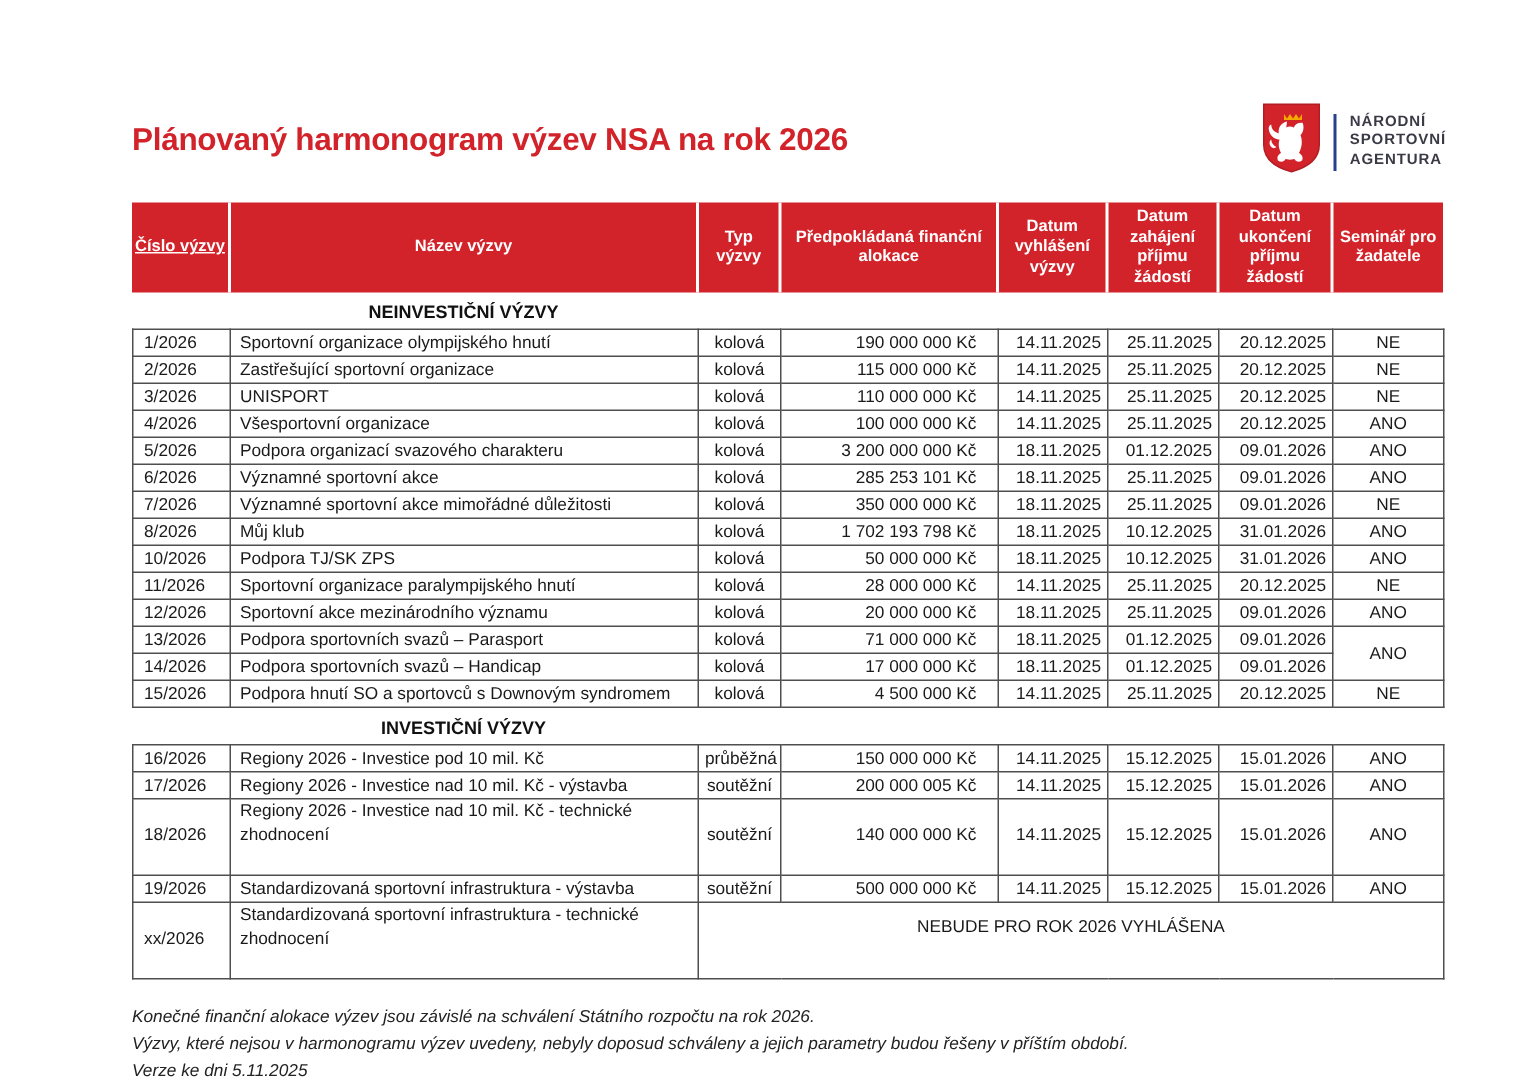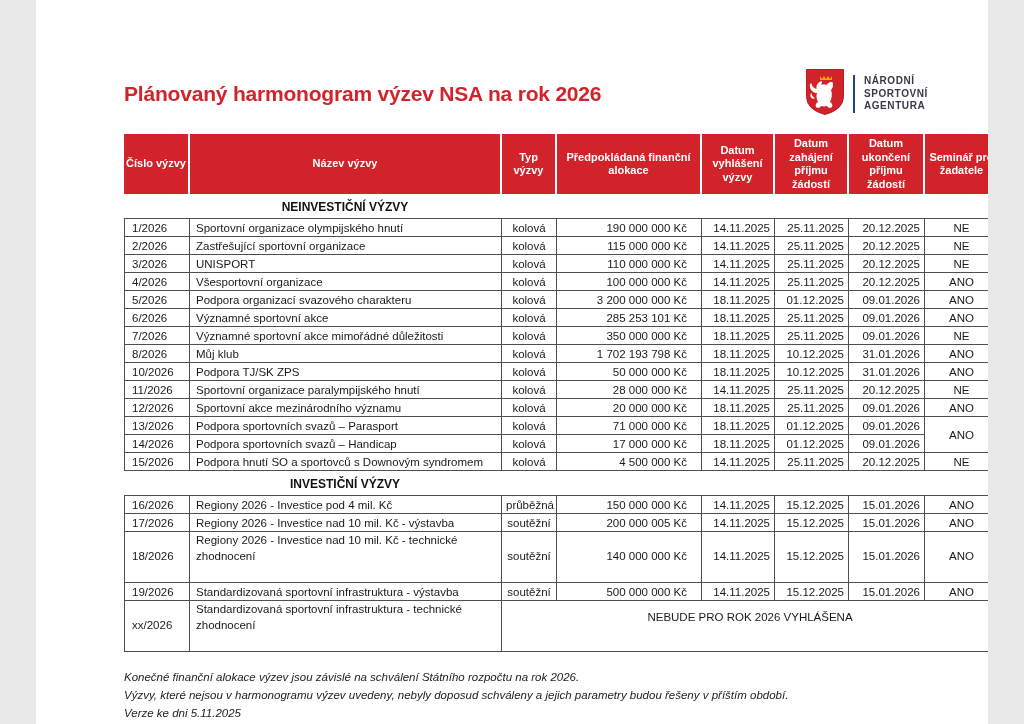--- a/index.html
+++ b/index.html
@@ -1,18 +1,18 @@
 <!DOCTYPE html>
 <html><head>
 <meta charset="utf-8">
 <style>
   html,body{margin:0;padding:0;background:#e8e8e8;}
   .page{
     position:relative;
-    width:952px;height:724px;
+    width:1024px;height:724px;
     background:#ffffff;
     font-family:"Liberation Sans", sans-serif;
     color:#1a1a1a;
     overflow:hidden;
     box-sizing:border-box;
     margin:0 auto;
   }
   .header-row{
     display:flex;justify-content:space-between;align-items:flex-start;
     margin:68px 60px 0 88px;
@@ -31,21 +31,21 @@
   col.c0{width:65px}col.c1{width:312px}col.c2{width:55px}col.c3{width:145px}
   col.c4{width:73px}col.c5{width:74px}col.c6{width:76px}col.c7{width:74px}
 
   .head-table{background:#d2232a;}
   .head-table th{
     color:#ffffff;font-size:11px;font-weight:bold;line-height:13.5px;
     text-align:center;vertical-align:middle;
     height:58px;padding:1px 2px;
     border-left:2px solid #ffffff;
   }
-  .head-table th:first-child{border-left:none;}
+  .head-table th:first-child{border-left:none;text-decoration:underline;}
 
   .section-title{
     width:312px;margin:4px 0 2px 65px;
     text-align:center;font-size:12px;font-weight:bold;color:#111;
     padding:2px 0;
   }
 
   .body-table td{
     border:1px solid #4f4f4f;
     font-size:11.5px;line-height:16px;height:17px;
@@ -287,21 +287,21 @@
           <col class="c2">
           <col class="c3">
           <col class="c4">
           <col class="c5">
           <col class="c6">
           <col class="c7">
         </colgroup>
       <tbody id="section-body-1">
           <tr>
             <td class="c-num">16/2026</td>
-            <td class="c-name">Regiony 2026 - Investice pod 4 mil. Kč</td>
+            <td class="c-name">Regiony 2026 - Investice pod 10 mil. Kč</td>
             <td class="c-type">průběžná</td>
             <td class="c-alloc">150 000 000 Kč</td>
             <td class="c-date">14.11.2025</td>
             <td class="c-date">15.12.2025</td>
             <td class="c-date">15.01.2026</td>
             <td class="c-sem">ANO</td>
           </tr>
           <tr>
             <td class="c-num">17/2026</td>
             <td class="c-name">Regiony 2026 - Investice nad 10 mil. Kč - výstavba</td>

